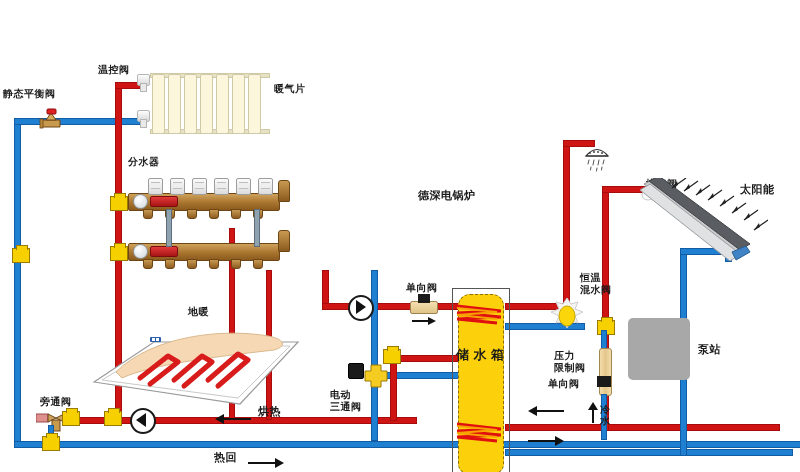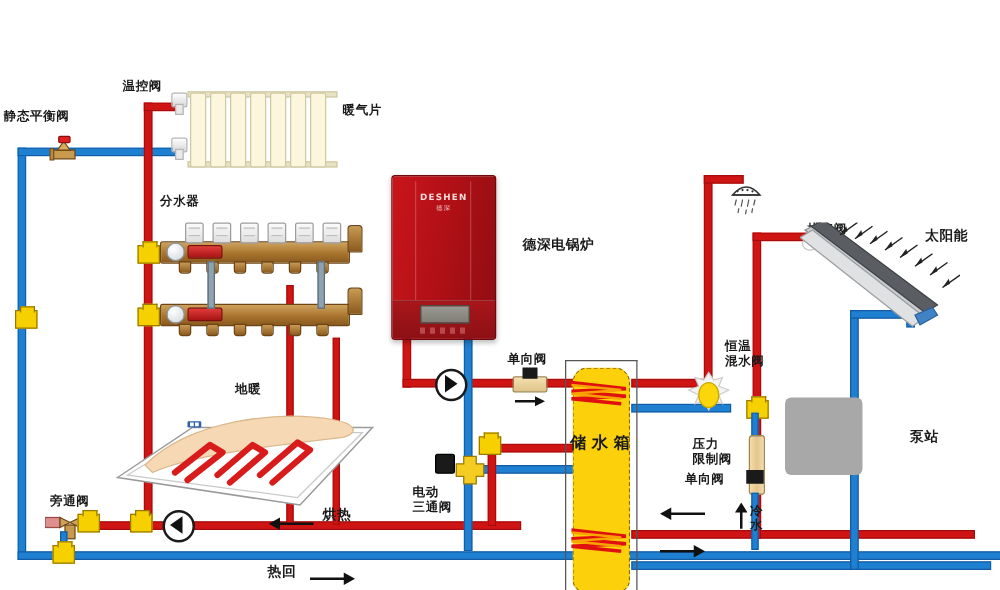--- a/index.html
+++ b/index.html
@@ -297,29 +297,20 @@
         <path d="M48,62 L76,40 L86,46 L58,68"></path>
         <path d="M82,64 L110,40 L120,46 L92,70"></path>
         <path d="M116,64 L146,38 L156,44 L126,70"></path>
       </g>
       <rect x="58" y="21" width="11" height="5" rx="1" fill="#2a5fb0"></rect>
       <rect x="60" y="22" width="3" height="3" fill="#fff"></rect>
       <rect x="64" y="22" width="3" height="3" fill="#fff"></rect>
     </svg>
   </div>
 
-  <div id="boiler">
-    <div class="seam" style="left:18px;"></div>
-    <div class="seam" style="left:62px;"></div>
-    <div class="brand">DESHEN</div>
-    <div class="brandsub">德深</div>
-    <div class="base"></div>
-    <div class="screen"></div>
-    <div class="btns"></div>
-  </div>
   <div class="lbl big" style="left:418px;top:190px;">德深电锅炉</div>
 
   <div class="pumpcirc" style="left:348px;top:295px;">
     <svg width="22" height="22" viewBox="0 0 22 22" style="position:absolute;left:-1px;top:-1px;">
       <polygon points="7,4 7,18 17,11" fill="#111"></polygon>
     </svg>
   </div>
 
   <div class="lbl" style="left:406px;top:282px;">单向阀</div>
   <div class="checkv" style="left:410px;top:301px;">
@@ -400,21 +391,21 @@
   <div class="lbl" style="left:600px;top:404px;line-height:11px;">冷
 水</div>
   <div style="position:absolute;left:588px;top:402px;">
     <svg width="10" height="22" viewBox="0 0 10 22">
       <line x1="5" y1="21" x2="5" y2="6" stroke="#111" stroke-width="2"></line>
       <polygon points="5,0 0,8 10,8" fill="#111"></polygon>
     </svg>
   </div>
 
   <div id="pumpstation"></div>
-  <div class="lbl big" style="left:728px;top:344px;">泵站</div>
+  <div class="lbl big" style="left:698px;top:344px;">泵站</div>
 
   <div class="lbl" style="left:646px;top:178px;">排气阀</div>
   <div style="position:absolute;left:640px;top:186px;width:16px;height:14px;">
     <svg width="16" height="14" viewBox="0 0 16 14">
       <ellipse cx="8" cy="8" rx="6" ry="5" fill="#fdfdfd" stroke="#c7c7c7" stroke-width="1"></ellipse>
       <circle cx="6" cy="4" r="2.2" fill="#fff" stroke="#d9b98c" stroke-width="0.8"></circle>
     </svg>
   </div>
 
   <div id="solar">
@@ -436,21 +427,21 @@
           <polygon points="80,28 86,25 85,21" fill="#222" stroke="none"></polygon>
         <line x1="106" y1="25" x2="92" y2="35"></line>
           <polygon points="92,35 98,32 97,28" fill="#222" stroke="none"></polygon>
         <line x1="118" y1="32" x2="104" y2="42"></line>
           <polygon points="104,42 110,39 109,35" fill="#222" stroke="none"></polygon>
         <line x1="128" y1="42" x2="114" y2="52"></line>
           <polygon points="114,52 120,49 119,45" fill="#222" stroke="none"></polygon>
       </g>
     </svg>
   </div>
-  <div class="lbl big" style="left:740px;top:184px;font-family:Liberation Serif, serif;">太阳能</div>
+  <div class="lbl big" style="left:740px;top:184px;">太阳能</div>
 
   <div class="lbl" style="left:40px;top:396px;">旁通阀</div>
   <div class="bypassv" style="left:36px;top:410px;">
     <svg width="36" height="22" viewBox="0 0 36 22">
       <rect x="0" y="4" width="12" height="8" fill="#e08f8f" stroke="#9a4a4a" stroke-width="1"></rect>
       <path d="M12,4 L20,8 L12,12 Z" fill="#cfa25c" stroke="#6e4515" stroke-width="1"></path>
       <path d="M28,4 L20,8 L28,12 Z" fill="#cfa25c" stroke="#6e4515" stroke-width="1"></path>
       <rect x="16" y="10" width="8" height="11" fill="#c79a4e" stroke="#6e4515" stroke-width="1"></rect>
     </svg>
   </div>

